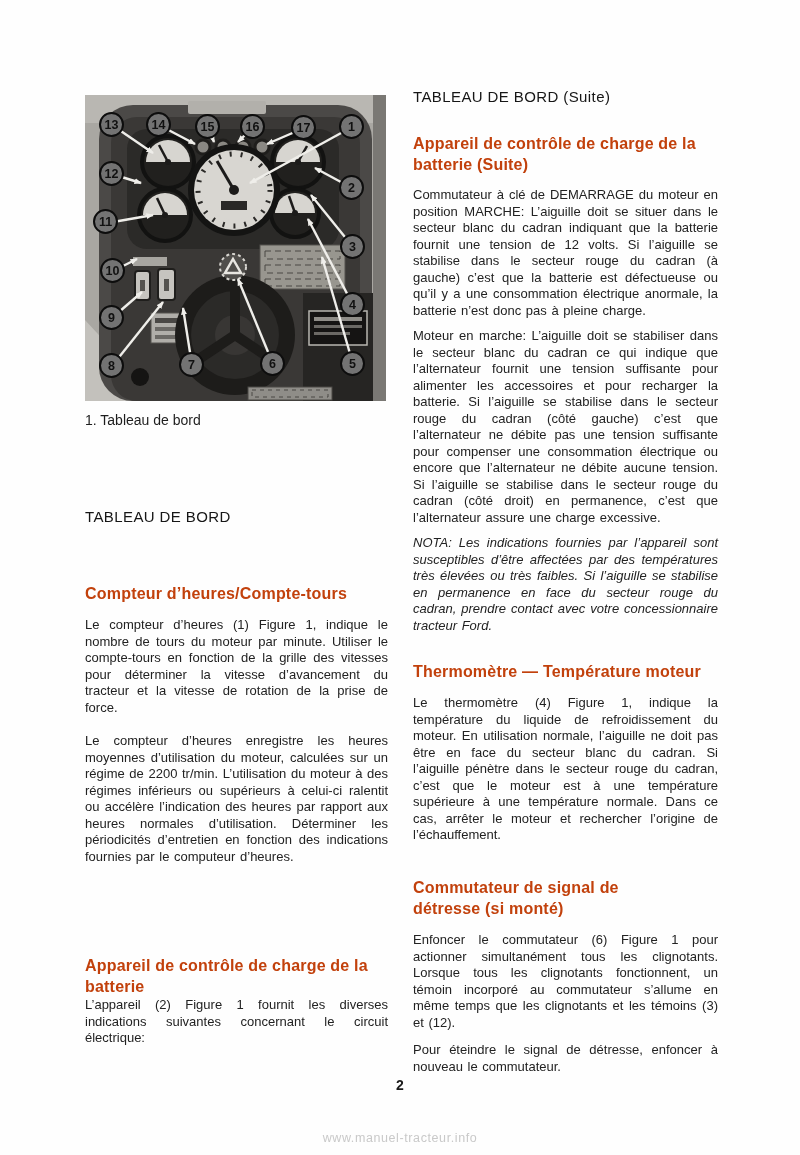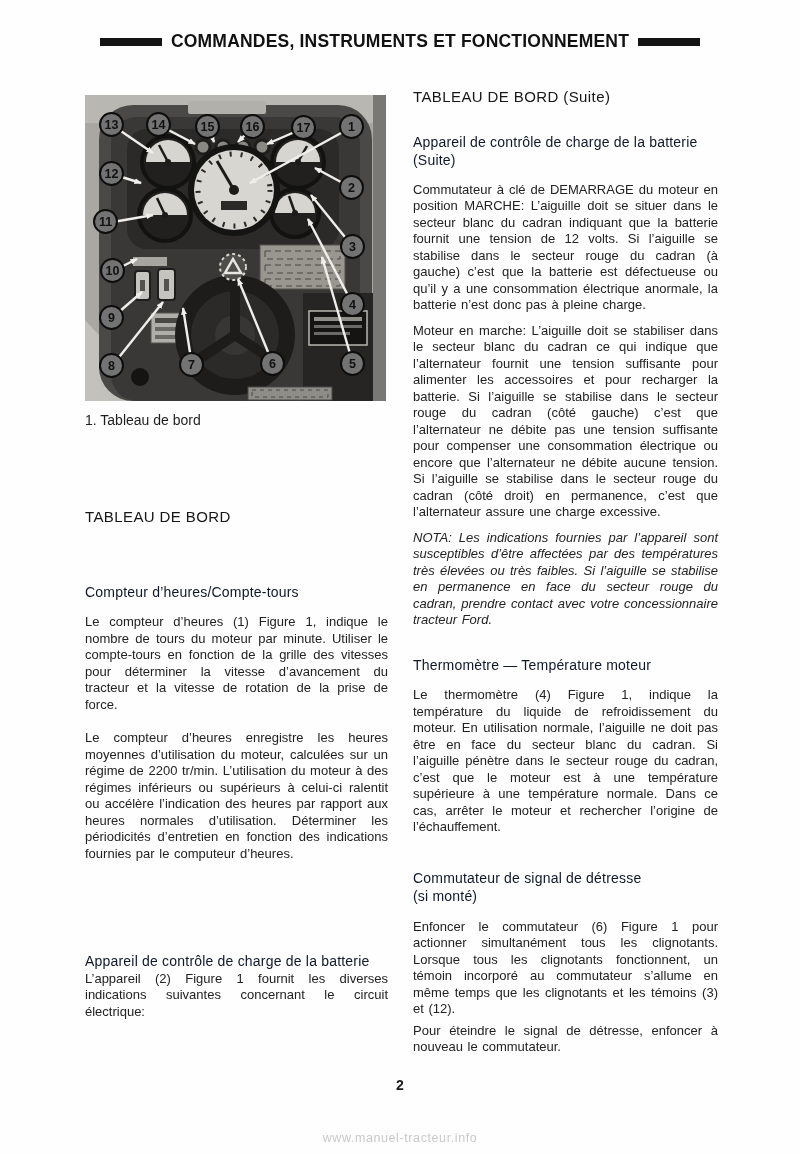--- a/index.html
+++ b/index.html
@@ -9,46 +9,41 @@
     font-family:"Liberation Sans", sans-serif; color:#1e1e1e; overflow:hidden;
   }
   
   .header { position:absolute; top:31px; left:0; right:0; display:flex; align-items:center; justify-content:center; gap:9px; }
   .header .bar { width:62px; height:8px; background:#141414; }
   .header .title { font-size:17.5px; font-weight:700; letter-spacing:0.2px; color:#111; white-space:nowrap; }
   
   .col-left  { position:absolute; left:85px;  top:95px; width:303px; }
   .col-right { position:absolute; left:413px; top:88px; width:305px; }
   .h-section { font-size:15px;   font-weight:400; letter-spacing:0.4px; color:#161616; }
-  .h-sub     { font-size:14px; font-weight:400; letter-spacing:0.2px; color:#0f172a; line-height:1.32; }
+  .h-sub     { font-size:16px; font-weight:700; letter-spacing:0.2px; color:#c2410c; line-height:1.32; }
   .para      { font-size:13px; line-height:1.27; text-align:justify; word-spacing:1px; color:#222; }
   .nota      { font-style:italic; }
   .caption   { font-size:14px; font-weight:400; margin-top:11px; }
   
   .photo { position:relative; width:301px; height:306px; background:#a9a7a2; }
   .photo svg { position:absolute; left:0; top:0; }
   .callout {
     position:absolute; width:25px; height:25px; border:2.5px solid #0d0d0d; border-radius:50%;
     background:#737373; color:#111; font-size:12.5px; font-weight:700;
     display:flex; align-items:center; justify-content:center;
   }
   
   .page-number { position:absolute; top:1077px; left:0; right:0; text-align:center; font-size:14px; font-weight:700; color:#1a1a1a; }
   .watermark   { position:absolute; top:1131px; left:0; right:0; text-align:center; font-size:12.5px; color:#c9c9c9; letter-spacing:0.6px; }
 </style>
 </head>
 <body>
 
 <div class="page">
 
-  <div class="header">
-    <div class="bar"></div>
-    <div class="title">COMMANDES, INSTRUMENTS ET FONCTIONNEMENT</div>
-    <div class="bar"></div>
-  </div>
 
   <div class="col-left">
 
     <div class="photo">
       <svg width="301" height="306" viewBox="0 0 301 306">
         <defs>
           <marker id="ah" markerWidth="9" markerHeight="8" refX="6.5" refY="3" orient="auto" markerUnits="userSpaceOnUse">
             <path d="M0,0 L7.5,3 L0,6 Z" fill="#efeeea"></path>
           </marker>
         </defs>
@@ -203,19 +198,19 @@
   <div class="col-right">
     <h2 class="h-section">TABLEAU DE BORD (Suite)</h2>
     <h3 class="h-sub" style="margin-top:28px">Appareil de contrôle de charge de la batterie (Suite)</h3>
     <p class="para" style="margin-top:12px">Commutateur à clé de DEMARRAGE du moteur en position MARCHE: L’aiguille doit se situer dans le secteur blanc du cadran indiquant que la batterie fournit une tension de 12 volts. Si l’aiguille se stabilise dans le secteur rouge du cadran (à gauche) c’est que la batterie est défectueuse ou qu’il y a une consommation électrique anormale, la batterie n’est donc pas à pleine charge.</p>
     <p class="para" style="margin-top:9px">Moteur en marche: L’aiguille doit se stabiliser dans le secteur blanc du cadran ce qui indique que l’alternateur fournit une tension suffisante pour alimenter les accessoires et pour recharger la batterie. Si l’aiguille se stabilise dans le secteur rouge du cadran (côté gauche) c’est que l’alternateur ne débite pas une tension suffisante pour compenser une consommation électrique ou encore que l’alternateur ne débite aucune tension. Si l’aiguille se stabilise dans le secteur rouge du cadran (côté droit) en permanence, c’est que l’alternateur assure une charge excessive.</p>
     <p class="para nota" style="margin-top:9px">NOTA: Les indications fournies par l’appareil sont susceptibles d’être affectées par des températures très élevées ou très faibles. Si l’aiguille se stabilise en permanence en face du secteur rouge du cadran, prendre contact avec votre concessionnaire tracteur Ford.</p>
     <h3 class="h-sub" style="margin-top:27px">Thermomètre — Température moteur</h3>
     <p class="para" style="margin-top:13px">Le thermomètre (4) Figure 1, indique la température du liquide de refroidissement du moteur. En utilisation normale, l’aiguille ne doit pas être en face du secteur blanc du cadran. Si l’aiguille pénètre dans le secteur rouge du cadran, c’est que le moteur est à une température supérieure à une température normale. Dans ce cas, arrêter le moteur et rechercher l’origine de l’échauffement.</p>
     <h3 class="h-sub" style="margin-top:33px;max-width:240px">Commutateur de signal de détresse (si monté)</h3>
     <p class="para" style="margin-top:13px">Enfoncer le commutateur (6) Figure 1 pour actionner simultanément tous les clignotants. Lorsque tous les clignotants fonctionnent, un témoin incorporé au commutateur s’allume en même temps que les clignotants et les témoins (3) et (12).</p>
-    <p class="para" style="margin-top:5px">Pour éteindre le signal de détresse, enfoncer à nouveau le commutateur.</p>
+    <p class="para" style="margin-top:11px">Pour éteindre le signal de détresse, enfoncer à nouveau le commutateur.</p>
   </div>
 
   <div class="page-number">2</div>
   <div class="watermark">www.manuel-tracteur.info</div>
 
 </div>
 
 </body></html>

